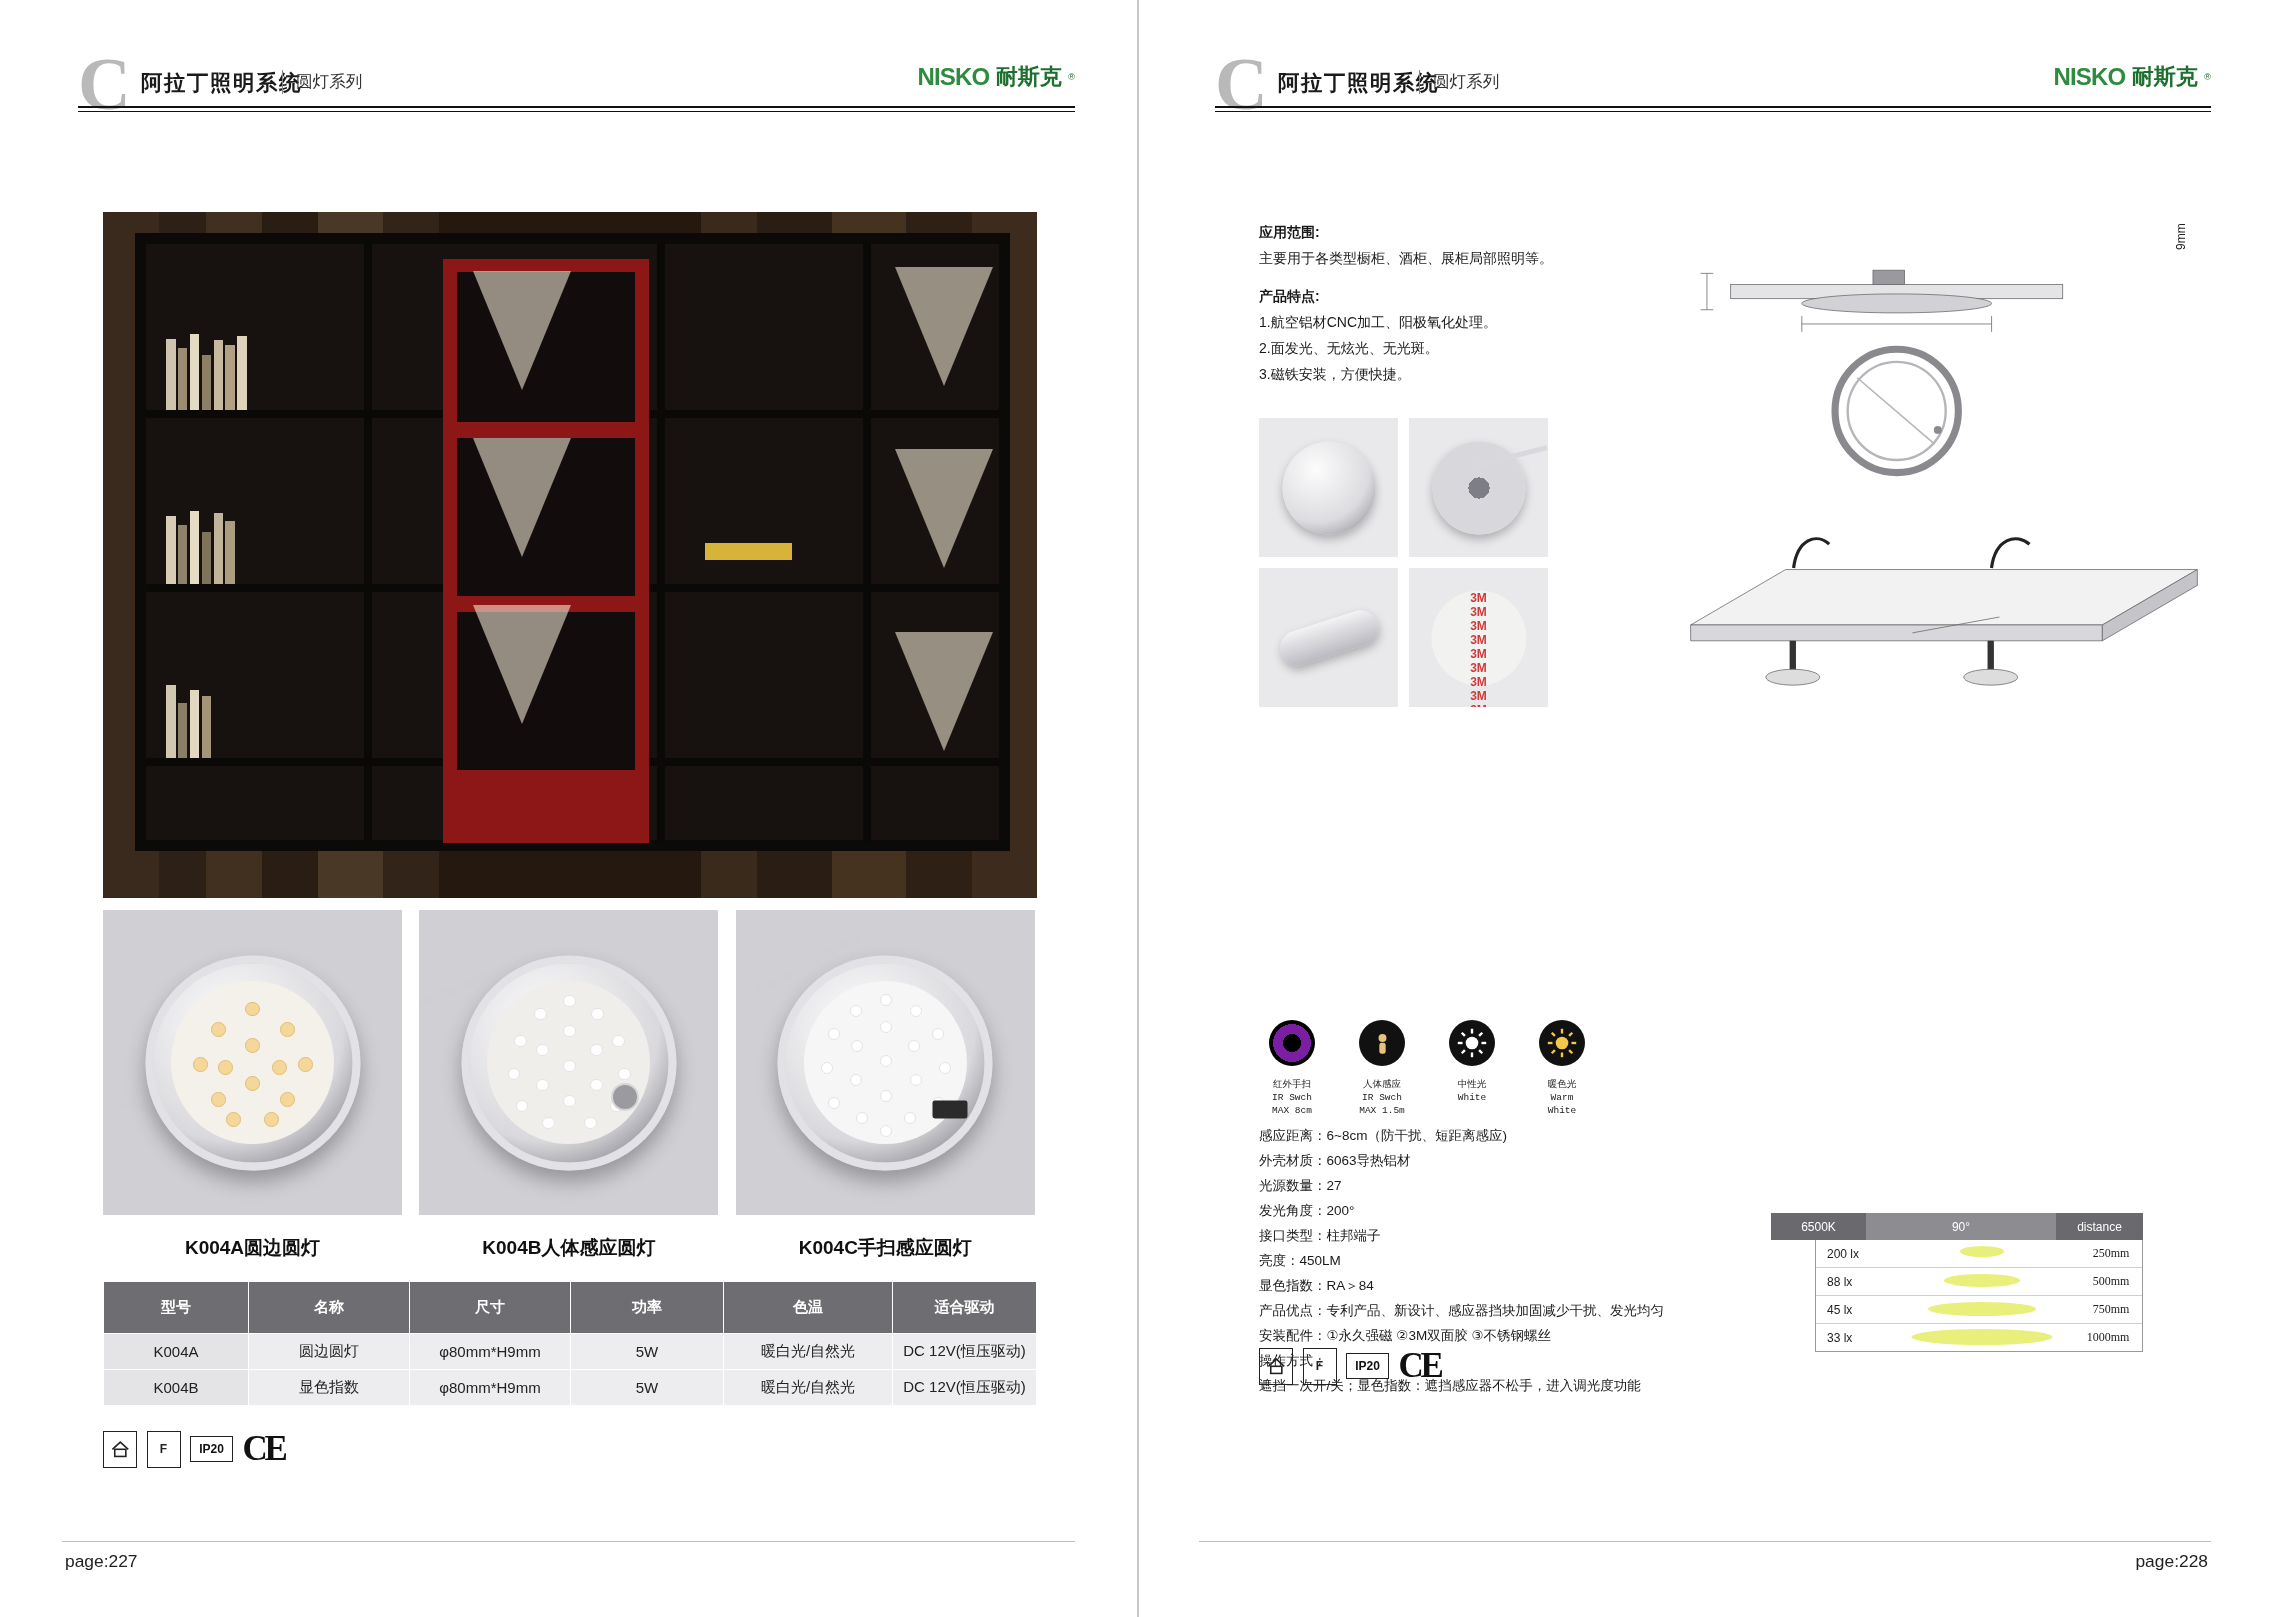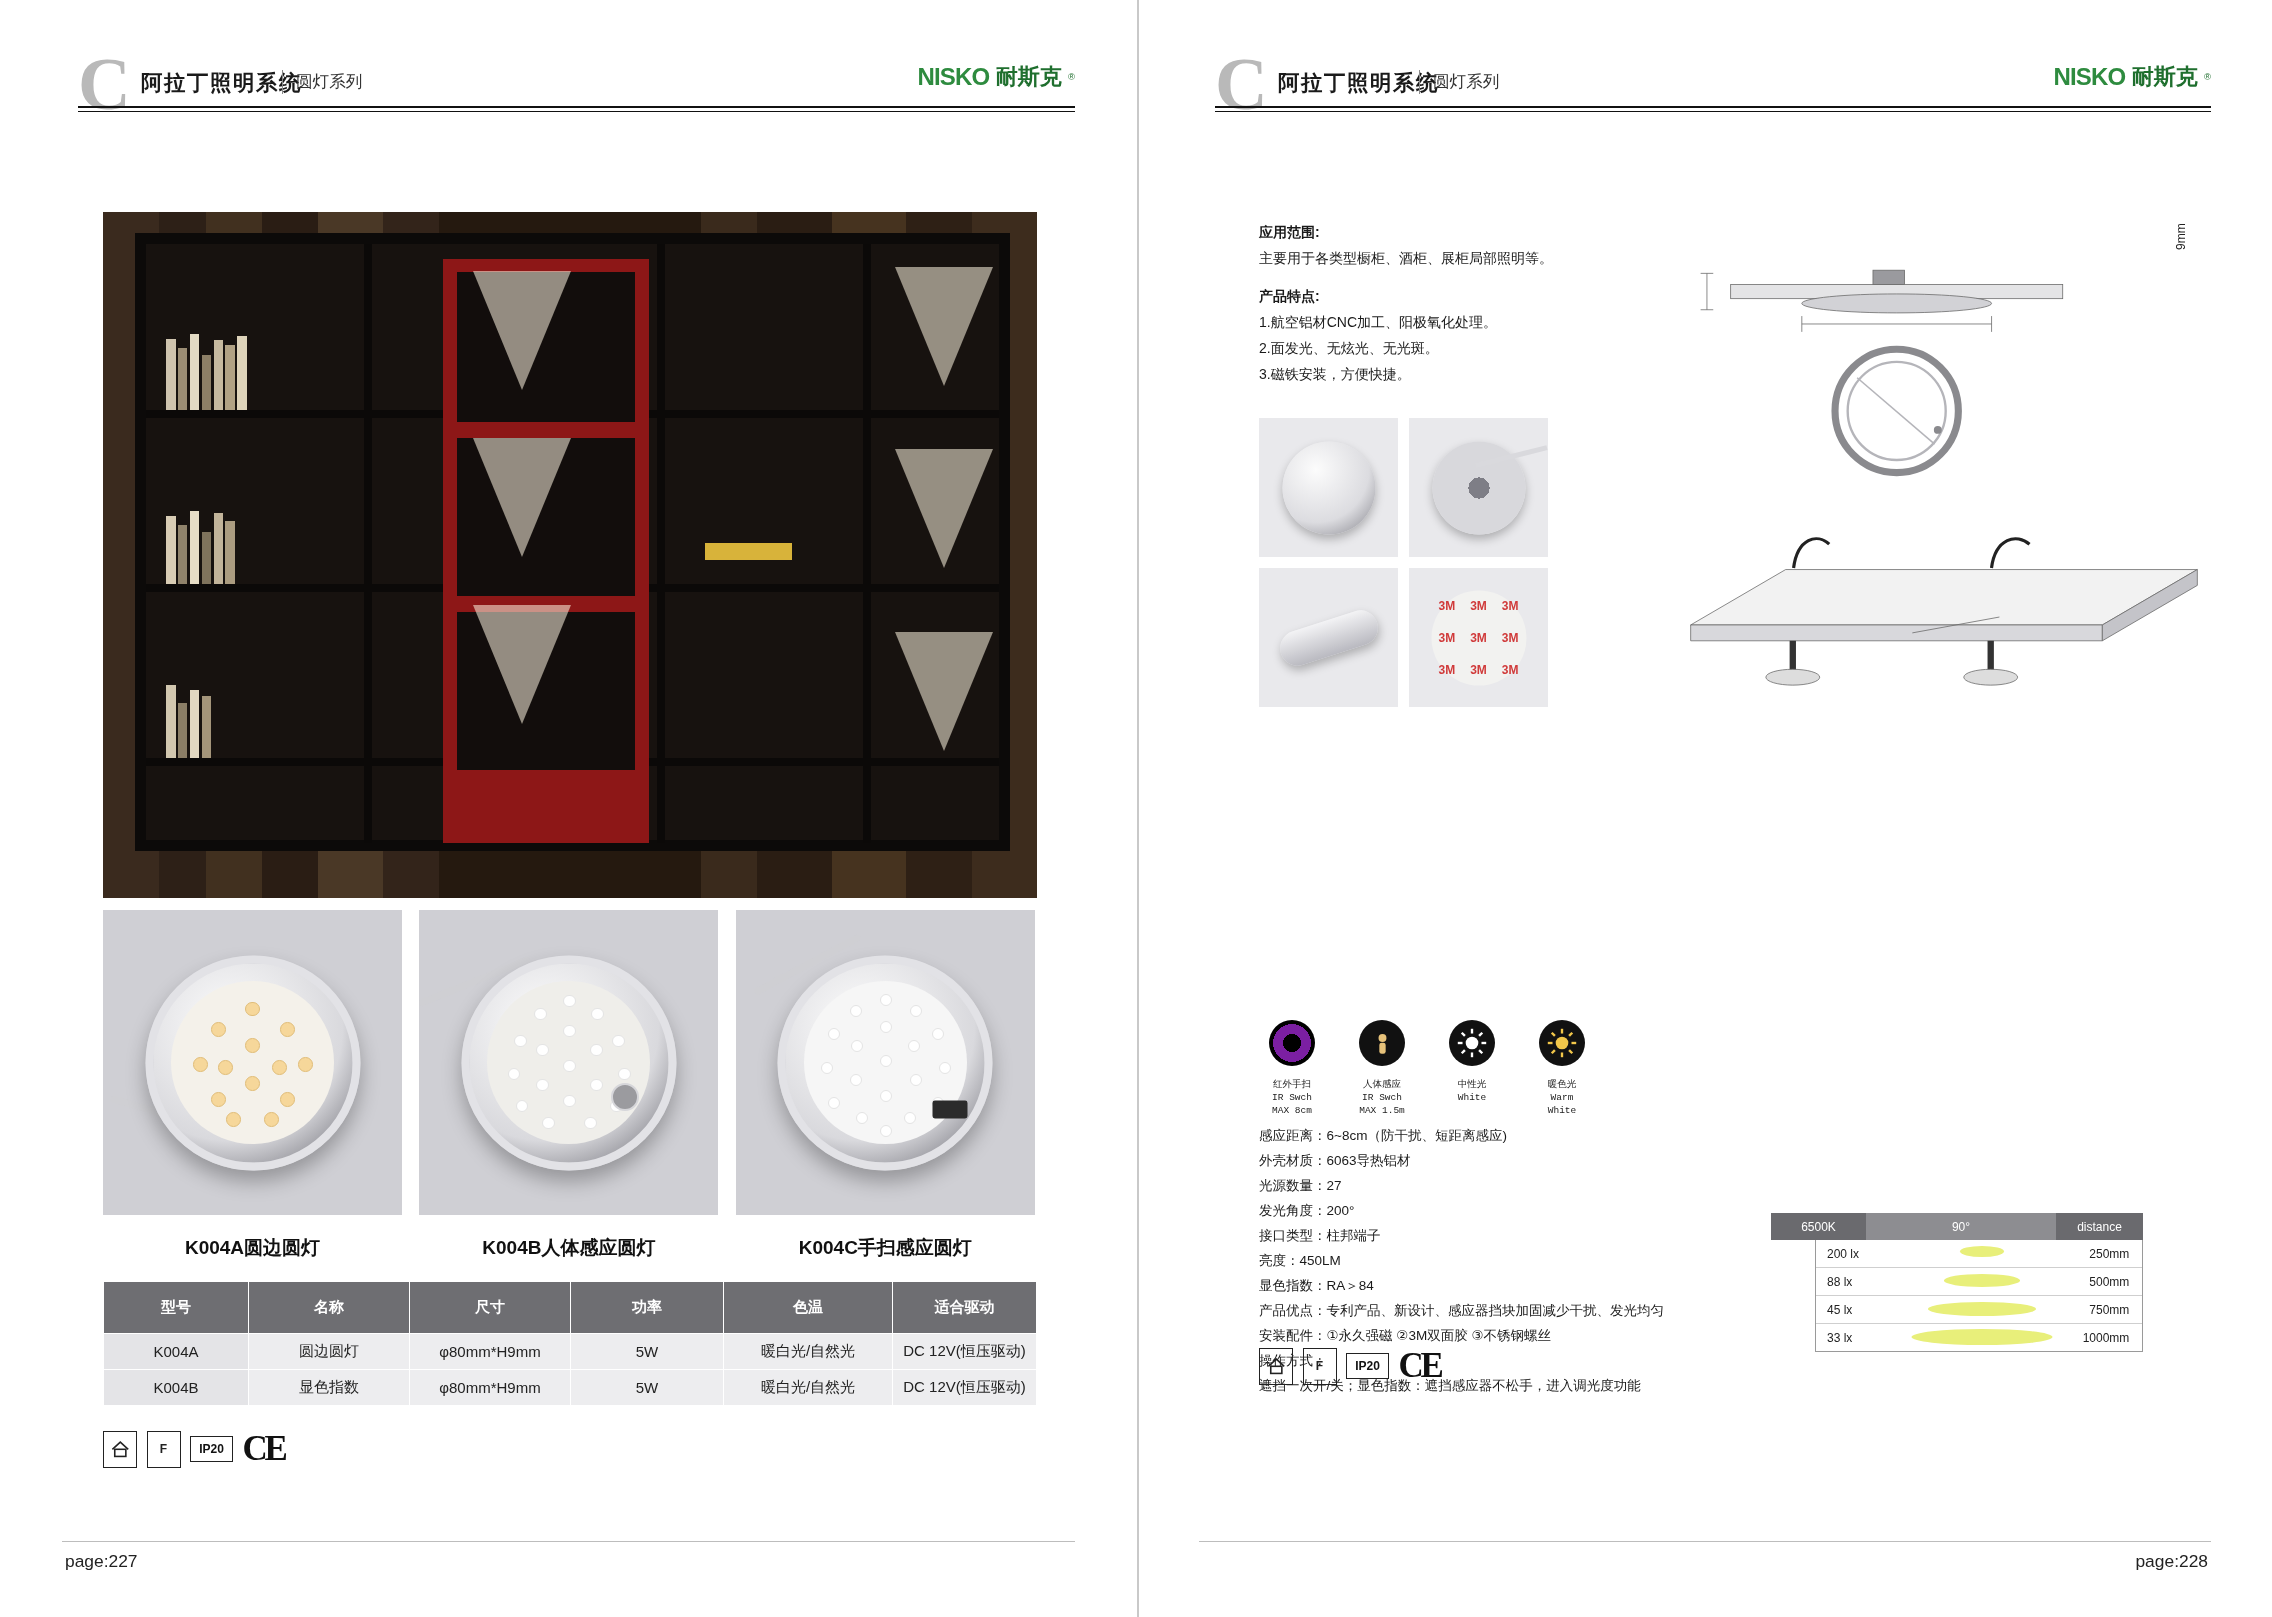--- a/index.html
+++ b/index.html
@@ -111,21 +111,21 @@
 
   .thumbs{position:absolute;left:1259px;top:418px;width:309px;height:301px;
     display:grid;grid-template-columns:139px 139px;grid-template-rows:139px 139px;gap:11px;}
   .th{position:relative;background:#e9e9ec;overflow:hidden;}
   .th .disc{position:absolute;left:50%;top:50%;transform:translate(-50%,-50%);width:93px;height:93px;border-radius:50%;
     background:radial-gradient(circle at 36% 30%,#fcfcfc,#dcdce0 60%,#a9a9af 82%,#d2d2d6 100%);box-shadow:0 4.7px 9.5px rgba(0,0,0,.25);}
   .th .side{position:absolute;left:50%;top:50%;transform:translate(-50%,-50%) rotate(-18deg);width:101px;height:35px;border-radius:17.4px;
     background:linear-gradient(180deg,#f3f3f5,#b9b9c0);box-shadow:0 4.7px 9.5px rgba(0,0,0,.25);}
   .th .m3{position:absolute;left:50%;top:50%;transform:translate(-50%,-50%);width:95px;height:95px;border-radius:50%;background:#f2f2f0;
     display:flex;align-items:center;justify-content:center;color:#cf3c3c;font-weight:700;font-size:13.5px;}
-  .m3grid{position:absolute;inset:0;display:grid;grid-template-columns:repeat(3,1fr);grid-template-rows:repeat(3,1fr);
+  .m3grid{position:absolute;inset:0;display:grid;grid-template-columns:repeat(1,1fr);grid-template-rows:repeat(3,1fr);
     align-items:center;justify-items:center;color:#d03a3a;font-size:12px;font-weight:700;}
   .dim-label{position:absolute;font-size:12px;color:#222;}
 
   .icons4{position:absolute;left:1259px;top:1017px;display:flex;gap:24px;}
   .ic{width:46px;height:46px;border-radius:50%;display:flex;align-items:center;justify-content:center;}
   .ic1{background:radial-gradient(circle at 50% 50%,#000 0 28%,#7b1fa2 28% 58%,#000 58% 100%);}
   .ic2{background:#111;}
   .ic3{background:#111;}
   .ic4{background:#111;}
   .ic-cap{font-size:9.5px;line-height:1.35;text-align:center;color:#222;margin-top:13px;font-family:Liberation Mono, monospace;}
@@ -136,21 +136,21 @@
   .lux{position:absolute;left:1749px;top:1213px;width:372px;}
   .lux-head{display:flex;height:27px;font-size:12px;color:#fff;}
   .lux-head .k{width:95px;background:#6a6a6e;display:flex;align-items:center;justify-content:center;}
   .lux-head .a{flex:1;background:#8d8d91;display:flex;align-items:center;justify-content:center;}
   .lux-head .d{width:87px;background:#6a6a6e;display:flex;align-items:center;justify-content:center;}
   .lux-body{position:relative;border:0.8px solid #9a9a9a;border-top:none;background:#fff;margin-left:44px;}
   .lux-row{display:flex;height:27px;font-size:12px;color:#222;border-bottom:0.8px solid #cfcfcf;}
   .lux-row:last-child{border-bottom:none;}
   .lux-row .k{width:95px;display:flex;align-items:center;padding-left:11px;}
   .lux-row .a{flex:1;position:relative;}
-  .lux-row .d{width:87px;display:flex;align-items:center;justify-content:flex-end;padding-right:12.7px;}
+  .lux-row .d{width:87px;display:flex;align-items:center;justify-content:flex-end;padding-right:12.7px;font-family:Liberation Serif, serif;}
   .cone{position:absolute;left:50%;transform:translateX(-50%);background:#e8ef7a;border-radius:50%;}
 
   .certs-r{position:absolute;left:1259px;top:1346px;}
 </style>
 </head>
 <body>
 
 <div class="spread">
 
   <div class="page page-left">

